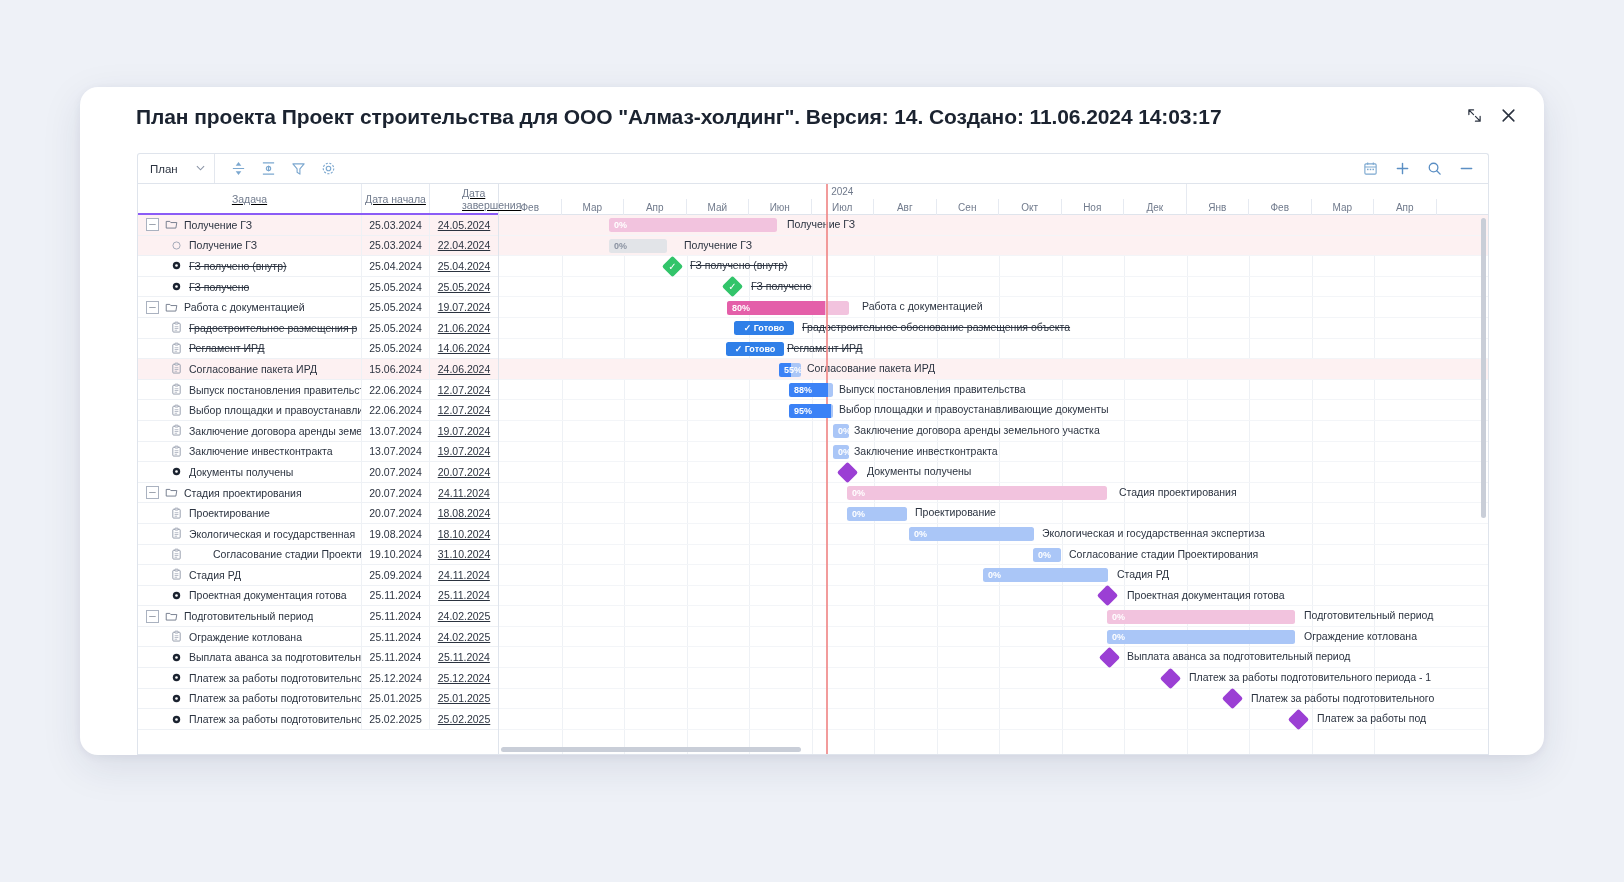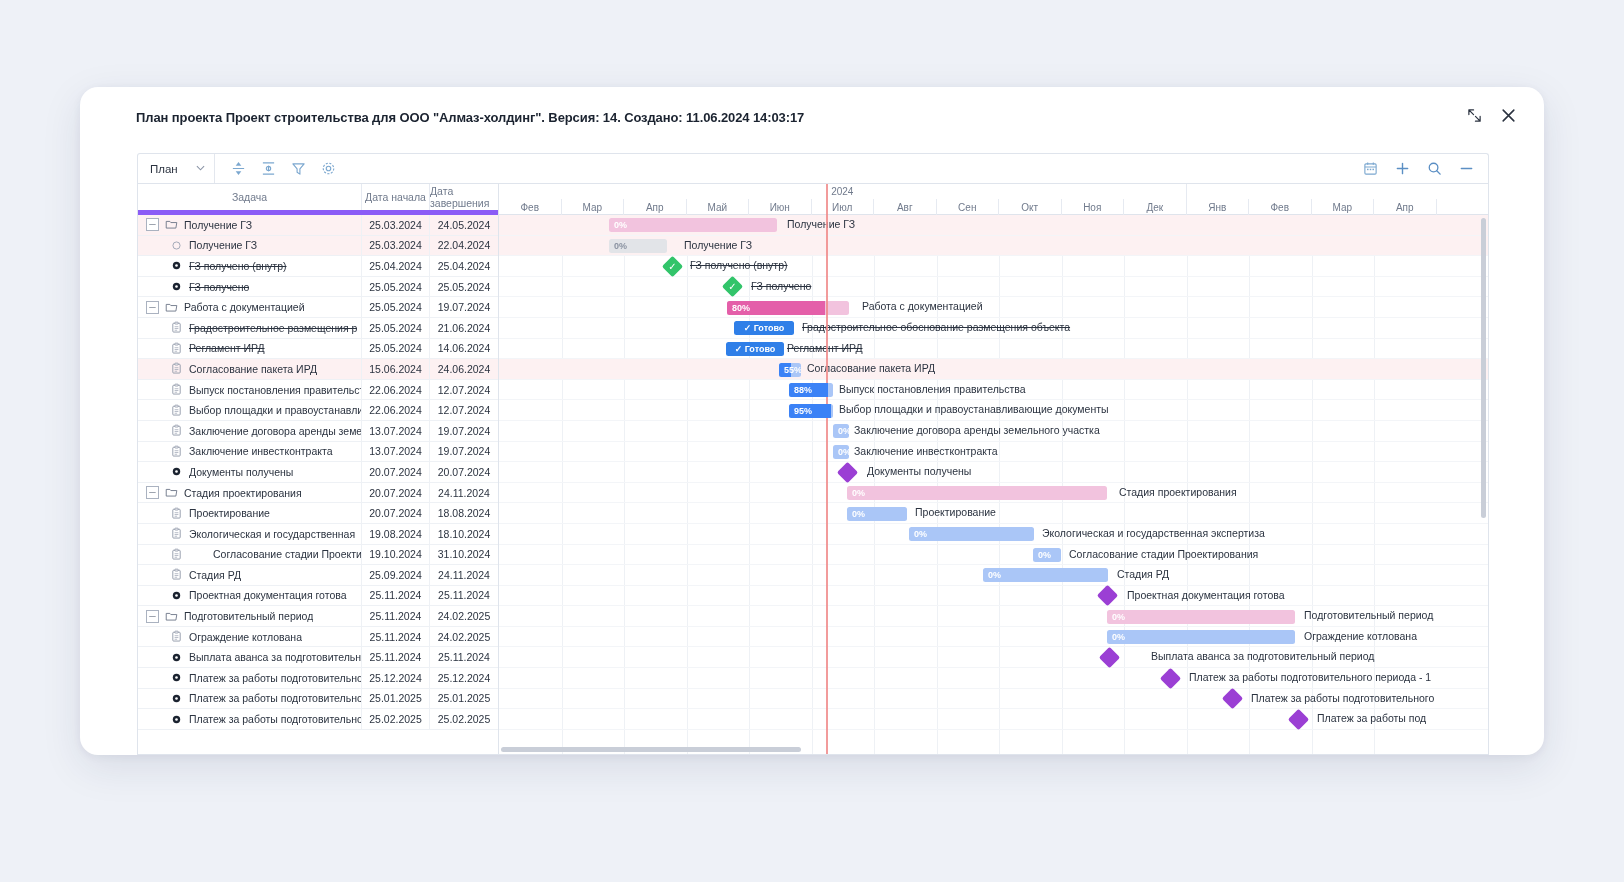--- a/index.html
+++ b/index.html
@@ -14,21 +14,21 @@
     background:#fff;border-radius:18px;
     box-shadow:0 12px 40px rgba(30,40,80,.10), 0 2px 8px rgba(30,40,80,.06);
     overflow:hidden;
   }
   
   .modal-header{
     position:relative;height:60px;display:flex;align-items:center;
     padding:0 32px 0 56px;box-sizing:border-box;
   }
   .modal-title{
-    font-size:13px;font-weight:bold;color:#1b2330;letter-spacing:-.1px;
+    font-size:21px;font-weight:bold;color:#1b2330;letter-spacing:-.1px;
     white-space:nowrap;
   }
   .win-btns{position:absolute;right:26px;top:18px;display:flex;gap:14px;align-items:center;}
   .win-btn{width:20px;height:20px;display:flex;align-items:center;justify-content:center;cursor:pointer;color:#2b3340;}
   
   .toolbar{
     position:absolute;left:57px;top:66px;width:1352px;height:30px;
     border:1px solid #dfe4ec;border-bottom:none;border-radius:3px 3px 0 0;
     background:#fff;display:flex;align-items:center;box-sizing:border-box;
   }
@@ -43,34 +43,34 @@
   .tb-right{margin-left:auto;display:flex;align-items:center;gap:12px;padding-right:12px;}
   
   .gantt{
     position:absolute;left:57px;top:96px;width:1352px;height:572px;
     border:1px solid #dfe4ec;box-sizing:border-box;background:#fff;
     overflow:hidden;
   }
   .gantt-inner{display:flex;height:100%;}
   
   .tbl{width:361px;flex:0 0 361px;border-right:1px solid #dfe4ec;box-sizing:border-box;}
-  .tbl-head{height:31px;display:flex;border-bottom:5px solid #8b5cf6;box-sizing:border-box;}
+  .tbl-head{height:31px;display:flex;border-bottom:2px solid #8b5cf6;box-sizing:border-box;text-decoration:underline;}
   .th{
     display:flex;align-items:center;justify-content:center;
     font-size:10.5px;color:#707a8c;box-sizing:border-box;height:100%;
   }
   .th.task{flex:0 0 224px;border-right:1px solid #e6eaf1;}
   .th.d1{flex:0 0 68px;border-right:1px solid #e6eaf1;}
-  .th.d2{flex:0 0 68px;}
+  .th.d2{flex:0 0 68px;margin-left:32px;}
   .rows{height:calc(100% - 31px);}
   .row{height:20.6px;display:flex;align-items:center;border-bottom:1px solid #eef1f5;box-sizing:border-box;}
   .row.hl{background:#fdf1f2;}
   .cell-task{flex:0 0 224px;display:flex;align-items:center;box-sizing:border-box;border-right:1px solid #eef1f5;height:100%;overflow:hidden;}
   .cell-d{flex:0 0 68px;display:flex;align-items:center;justify-content:center;font-size:10.5px;color:#2b3340;box-sizing:border-box;border-right:1px solid #eef1f5;height:100%;}
-  .cell-d.last{border-right:none;}
+  .cell-d.last{border-right:none;text-decoration:underline;}
   .expander{width:11px;height:11px;border:1px solid #aab2c0;color:#6b7486;font-size:9px;line-height:9px;
             display:inline-flex;align-items:center;justify-content:center;margin-right:6px;background:#fff;cursor:pointer;}
   .tname{font-size:10.5px;color:#2b3340;white-space:nowrap;overflow:hidden;}
   .tname.strike{text-decoration:line-through;}
   .ico{width:13px;height:13px;margin-right:6px;display:inline-flex;align-items:center;justify-content:center;flex:0 0 13px;}
   
   .tl{flex:1 1 auto;position:relative;overflow:hidden;}
   .tl-head{height:31px;border-bottom:1px solid #dfe4ec;box-sizing:border-box;position:relative;}
   .tl-year{height:15px;display:flex;box-sizing:border-box;}
   .yr{display:flex;align-items:center;justify-content:center;font-size:10px;color:#707a8c;
@@ -717,21 +717,21 @@
             </div>
             <div class="trow">
               <div class="bar task" style="left: 608px; width: 188px;">
                 <div class="fill" style="width: 0px;"></div>
                 <span class="pct">0%</span>
               </div>
               <div class="blabel" style="left: 805px;">Ограждение котлована</div>
             </div>
             <div class="trow">
               <div class="ms purple" style="left: 603px;"></div>
-              <div class="blabel" style="left: 652px;">Выплата аванса за подготовительный период</div>
+              <div class="blabel" style="left: 628px;">Выплата аванса за подготовительный период</div>
             </div>
             <div class="trow">
               <div class="ms purple" style="left: 664px;"></div>
               <div class="blabel" style="left: 690px;">Платеж за работы подготовительного периода - 1</div>
             </div>
             <div class="trow">
               <div class="ms purple" style="left: 726px;"></div>
               <div class="blabel" style="left: 752px;">Платеж за работы подготовительного</div>
             </div>
             <div class="trow">

